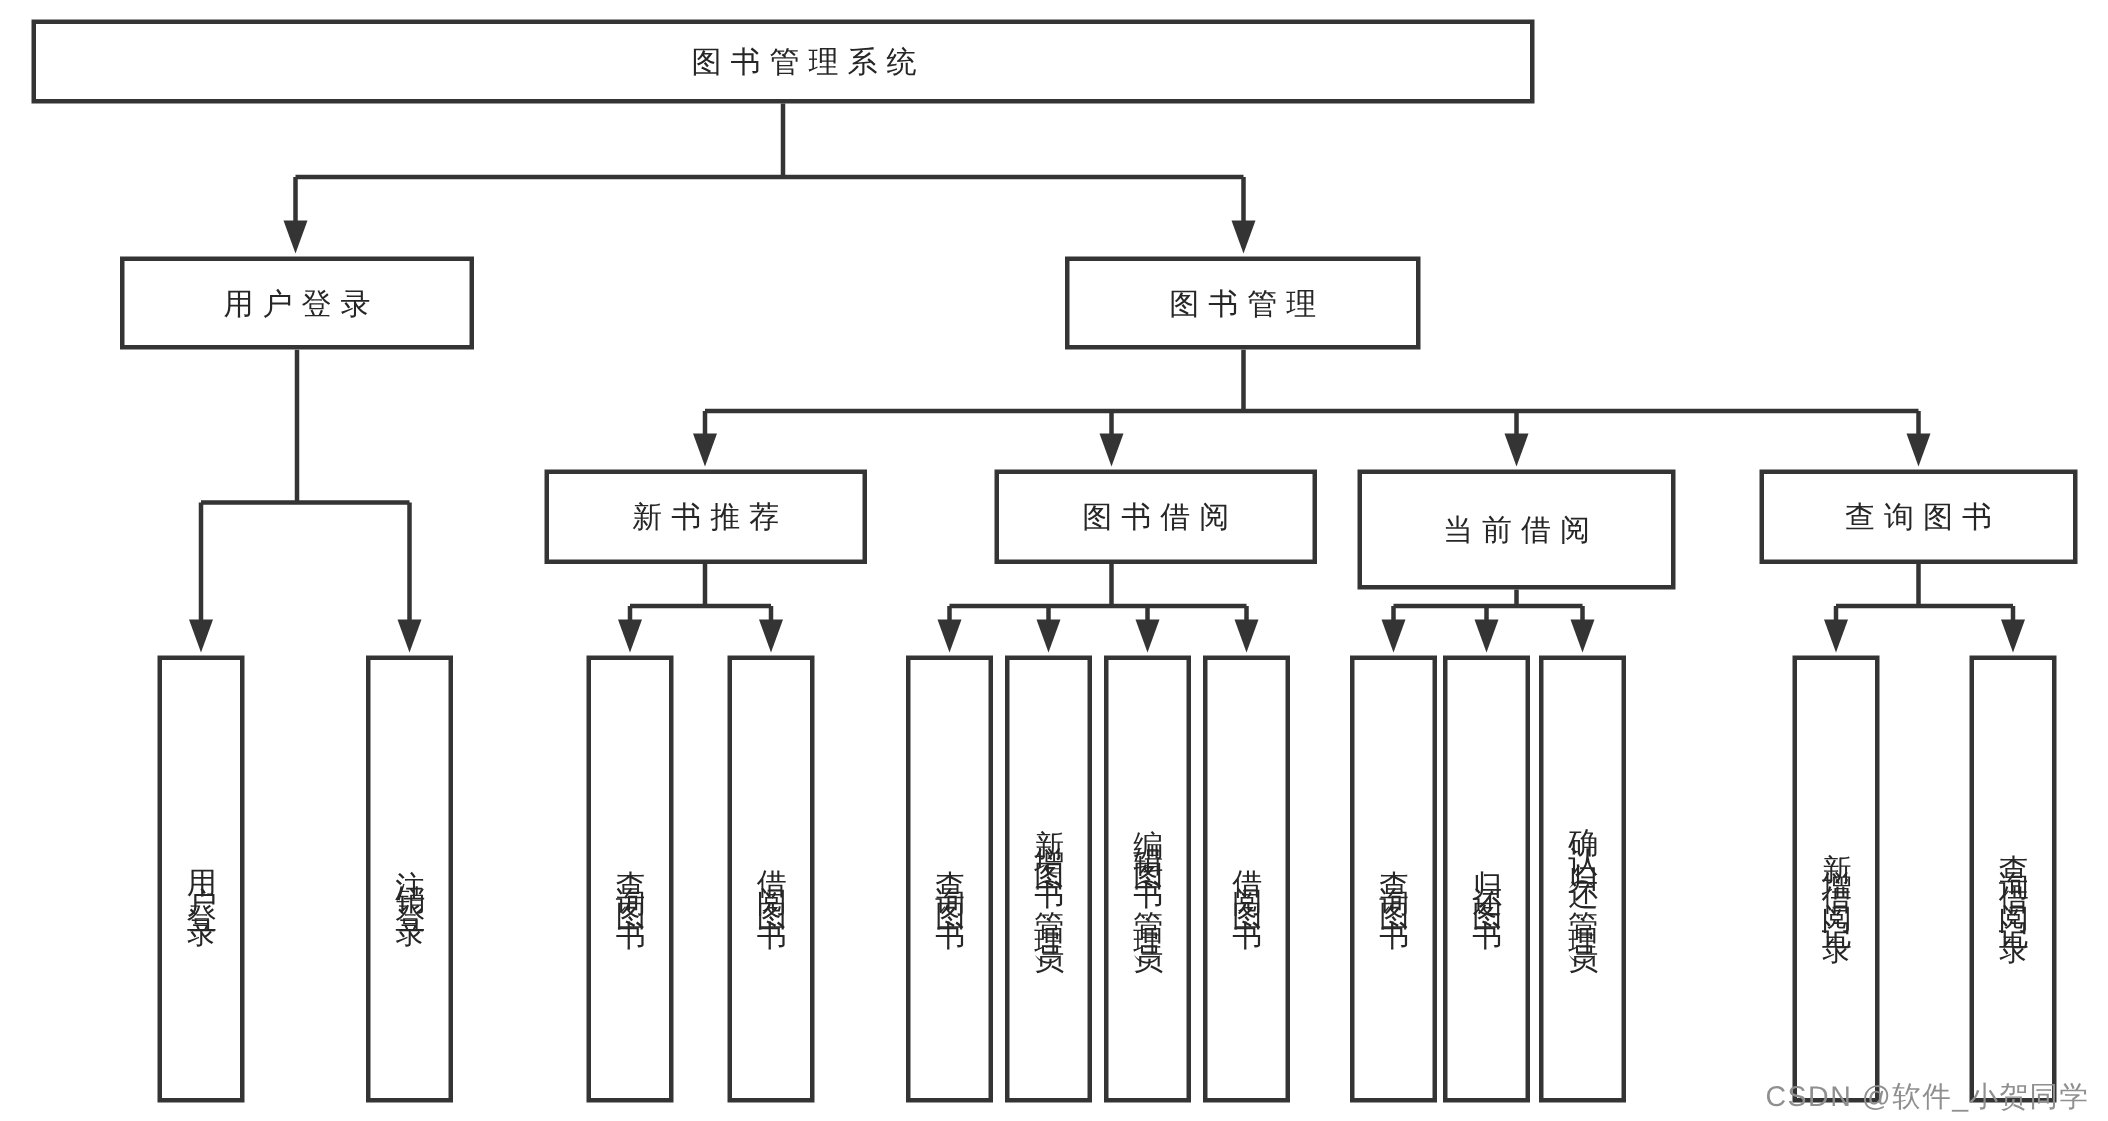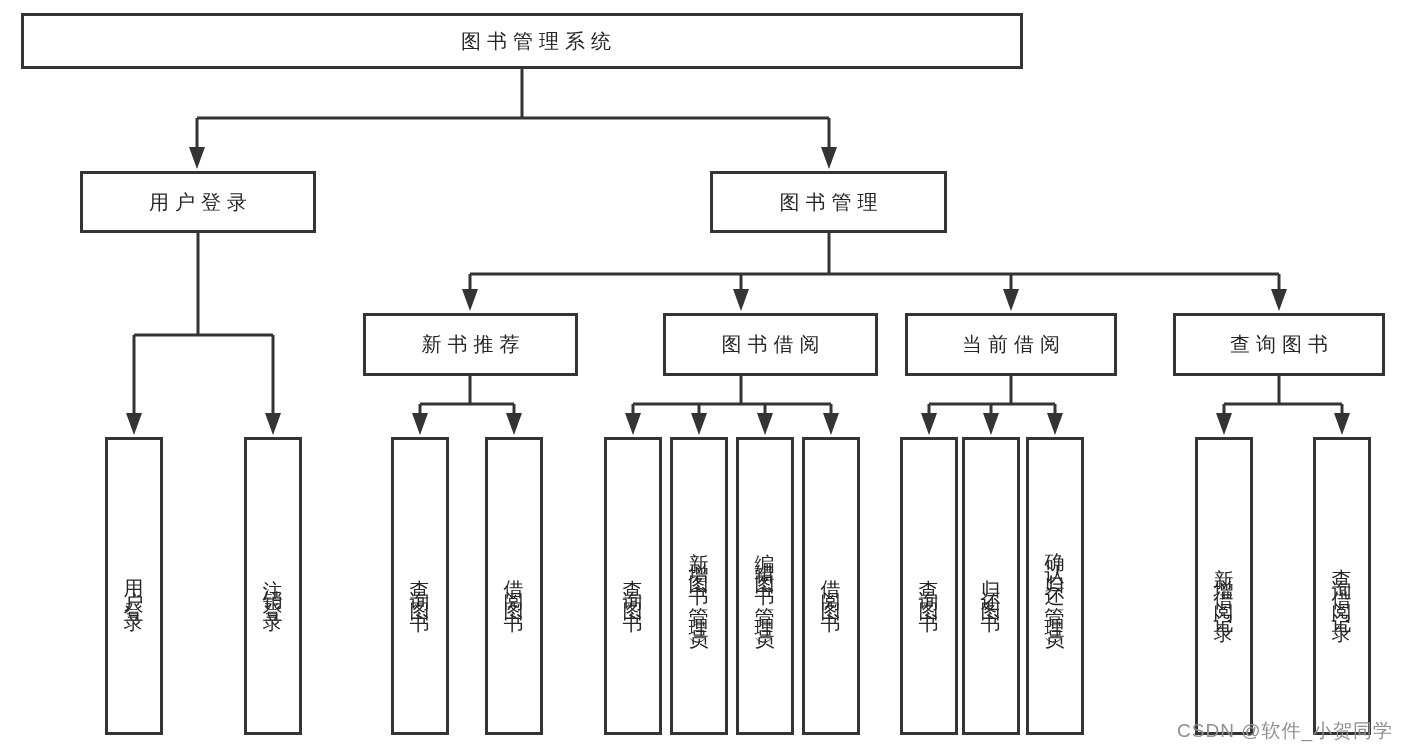--- a/index.html
+++ b/index.html
@@ -109,21 +109,21 @@
   <div class="box" style="left:710px; top:171px; width:237px; height:62px;align-items:center;">
     <span class="h-label">图书管理</span>
   </div>
 
   <div class="box" style="left:363px; top:313px; width:215px; height:63px;">
     <span class="h-label">新书推荐</span>
   </div>
   <div class="box" style="left:634px; top:313px; width:215px; height:63px;margin-left:29px;">
     <span class="h-label">图书借阅</span>
   </div>
-  <div class="box" style="left:905px; top:313px; width:212px; height:63px;">
+  <div class="box" style="left:905px; top:313px; width:212px; height:80px;">
     <span class="h-label">当前借阅</span>
   </div>
   <div class="box" style="left:1173px; top:313px; width:212px; height:63px;">
     <span class="h-label">查询图书</span>
   </div>
 
   <div class="box" style="left:105px; top:437px; width:58px; height:298px;">
     <span class="v-label">用户登录</span>
   </div>
   <div class="box" style="left:244px; top:437px; width:58px; height:298px;">

